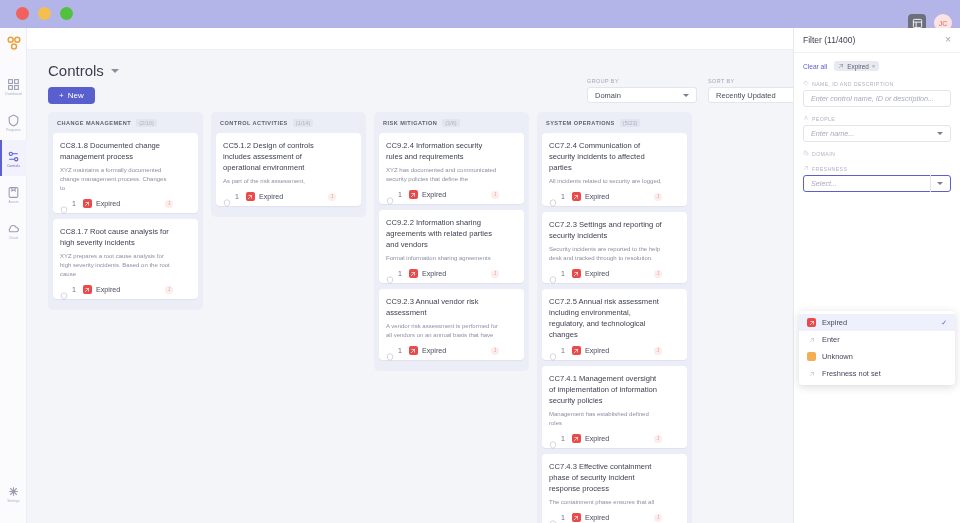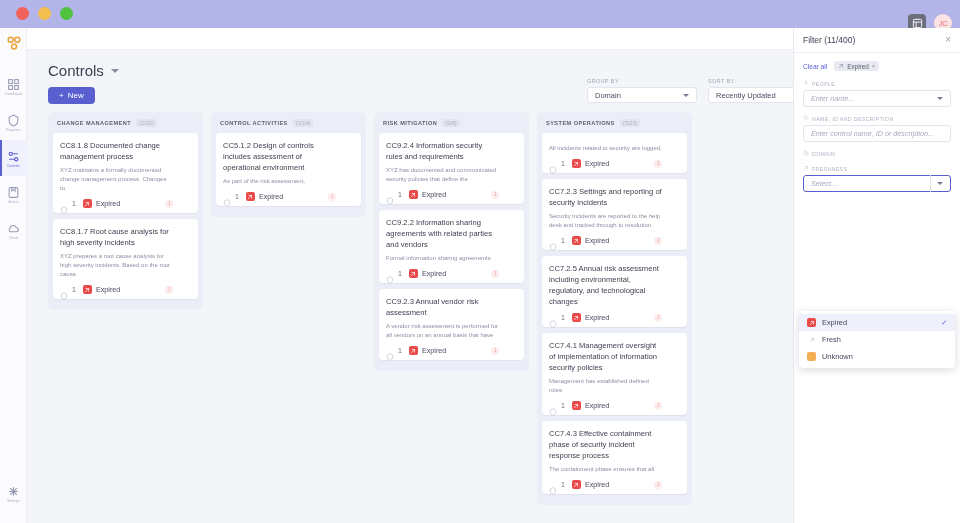--- a/index.html
+++ b/index.html
@@ -448,20 +448,21 @@
           </div>
         </div>
       </div>
 
       <div class="column" style="max-height:420px;">
         <div class="col-head">
           <span class="col-title">SYSTEM OPERATIONS</span>
           <span class="col-count">(5/23)</span>
         </div>
         <div class="card">
+          <div class="card-title">CC7.2.4 Communication of security incidents to affected parties</div>
           <div class="card-desc">All incidents related to security are logged,</div>
           <div class="card-foot">
             <span class="shield-ico">
               <svg viewBox="0 0 24 24" fill="none" stroke="currentColor" stroke-width="2.4">
                   <path d="M12 2l8 4v6c0 5-3.5 8.5-8 10-4.5-1.5-8-5-8-10V6z"></path>
                 </svg>
             </span>
             <span class="cnt">1</span>
             <span class="fresh-badge">
               <svg viewBox="0 0 24 24" fill="none" stroke="currentColor" stroke-width="2.6">
@@ -568,46 +569,46 @@
         </span>
         <span>Expired</span>
         <span class="chip-x">×</span>
       </span>
     </div>
 
     <div class="fp-field">
       <div class="fp-lbl">
         <span>
           <svg viewBox="0 0 24 24" fill="none" stroke="currentColor" stroke-width="2">
+              <path d="M3 11l8-8 10 10-8 8z"></path>
+              <circle cx="8" cy="8" r="1.4"></circle>
+            </svg>
+        </span>
+        <span>NAME, ID AND DESCRIPTION</span>
+      </div>
+      <div class="fp-input">
+        <span>Enter control name, ID or description...</span>
+      </div>
+    </div>
+
+    <div class="fp-field">
+      <div class="fp-lbl">
+        <span>
+          <svg viewBox="0 0 24 24" fill="none" stroke="currentColor" stroke-width="2">
               <circle cx="12" cy="8" r="3.5"></circle>
               <path d="M5 20c0-4 3-6 7-6s7 2 7 6"></path>
             </svg>
         </span>
         <span>PEOPLE</span>
       </div>
       <div class="fp-input">
         <span>Enter name...</span>
         <span class="fp-right">
           <span class="sel-caret"></span>
         </span>
-      </div>
-    </div>
-
-    <div class="fp-field">
-      <div class="fp-lbl">
-        <span>
-          <svg viewBox="0 0 24 24" fill="none" stroke="currentColor" stroke-width="2">
-              <path d="M3 11l8-8 10 10-8 8z"></path>
-              <circle cx="8" cy="8" r="1.4"></circle>
-            </svg>
-        </span>
-        <span>NAME, ID AND DESCRIPTION</span>
-      </div>
-      <div class="fp-input">
-        <span>Enter control name, ID or description...</span>
       </div>
     </div>
 
     <div class="fp-field">
       <div class="fp-lbl">
         <span>
           <svg viewBox="0 0 24 24" fill="none" stroke="currentColor" stroke-width="2">
               <path d="M4 20V6l8-3v17M12 20h8V10l-8-3"></path>
             </svg>
         </span>
@@ -642,22 +643,30 @@
         </span>
         <span>Expired</span>
         <span class="dd-check">✓</span>
       </div>
       <div class="dd-item">
         <span class="dd-sq" style="color:#b9bbcb;">
           <svg viewBox="0 0 24 24" fill="none" stroke="currentColor" stroke-width="2.2">
               <path d="M4 20L20 4M6 6h12v12"></path>
             </svg>
         </span>
-        <span>Fresh</span>
+        <span>Enter</span>
       </div>
       <div class="dd-item">
         <span class="dd-sq" style="background:#f3ae54;"></span>
         <span>Unknown</span>
       </div>
+      <div class="dd-item">
+        <span class="dd-sq" style="color:#b9bbcb;">
+          <svg viewBox="0 0 24 24" fill="none" stroke="currentColor" stroke-width="2.2">
+              <path d="M4 20L20 4M6 6h12v12"></path>
+            </svg>
+        </span>
+        <span>Freshness not set</span>
+      </div>
     </div>
   </div>
 
 </div>
 
 </body></html>

